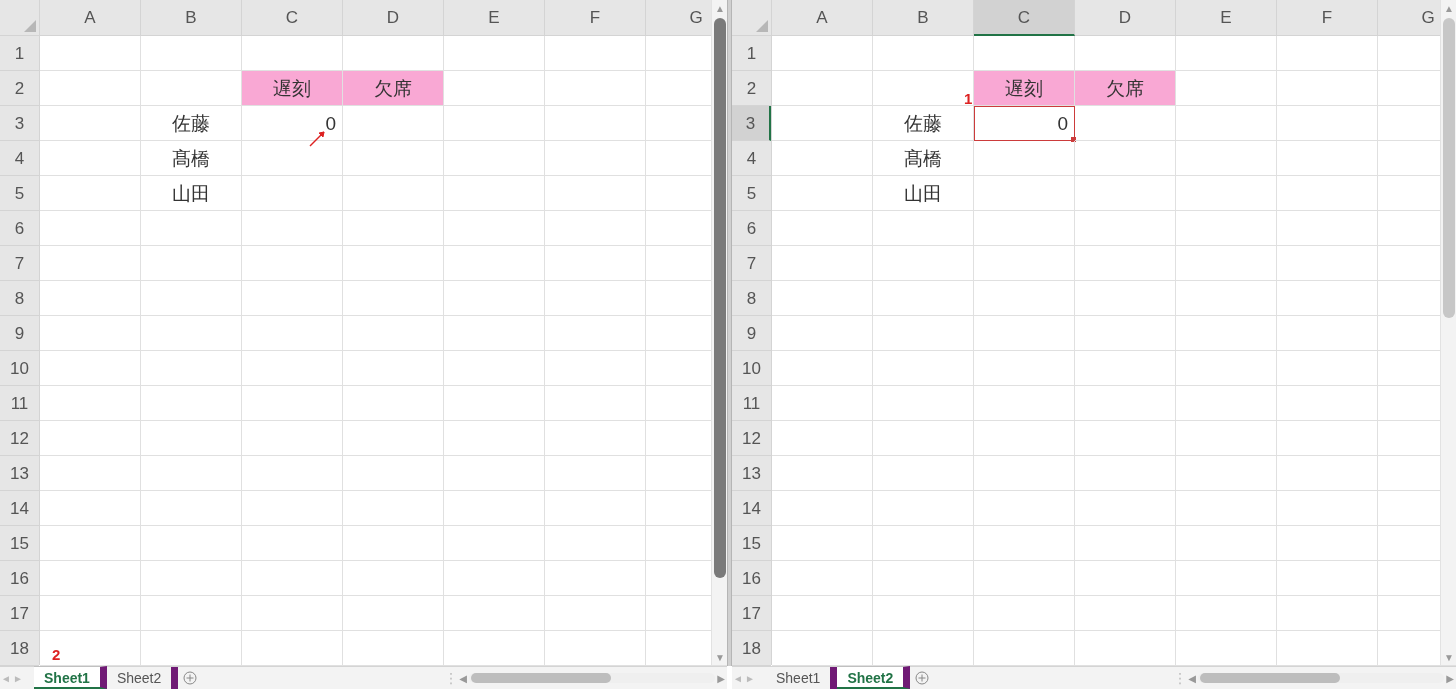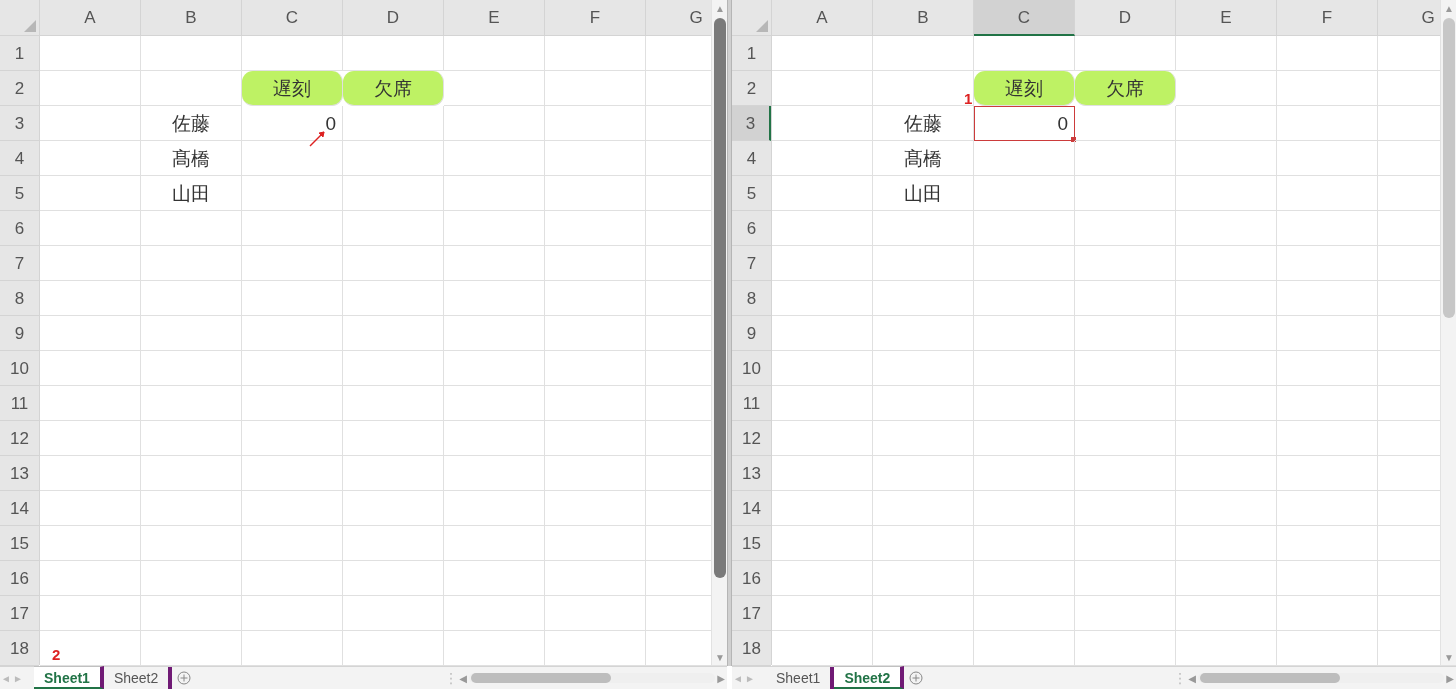--- a/index.html
+++ b/index.html
@@ -102,22 +102,21 @@
     position: absolute;
     height: 35px;
     line-height: 35px;
     border-right: 1px solid #e0e0e0;
     border-bottom: 1px solid #e0e0e0;
     font-size: 19px;
     padding: 0 6px;
     white-space: nowrap;
   }
   .cell.hl {
-    background: #bef264;
-    border-radius: 11px;
+    background: #f9a8d4;
   }
   .cell.txt-c { text-align: center; }
   .cell.txt-r { text-align: right; }
 
   .cell.selected-red {
     outline: 1px solid #cc3b3b;
     outline-offset: -1px;
   }
   .cell.selected-red::after {
     content: "";
@@ -162,21 +161,21 @@
     width: 12px; height: 22px;
     display: flex; align-items: center; justify-content: center;
     color: #bbb;
     font-size: 10px;
   }
   .tab {
     height: 22px;
     line-height: 22px;
     padding: 0 10px;
     color: #555;
-    border-right: 4px solid #701a75;
+    border-right: 7px solid #701a75;
   }
   .tab.active {
     background: #fff;
     color: #217346;
     border-bottom: 2px solid #217346;
     font-weight: 600;
     height: 23px;
     margin-top: -1px;
     border-top: 1px solid #c0c0c0;
   }

